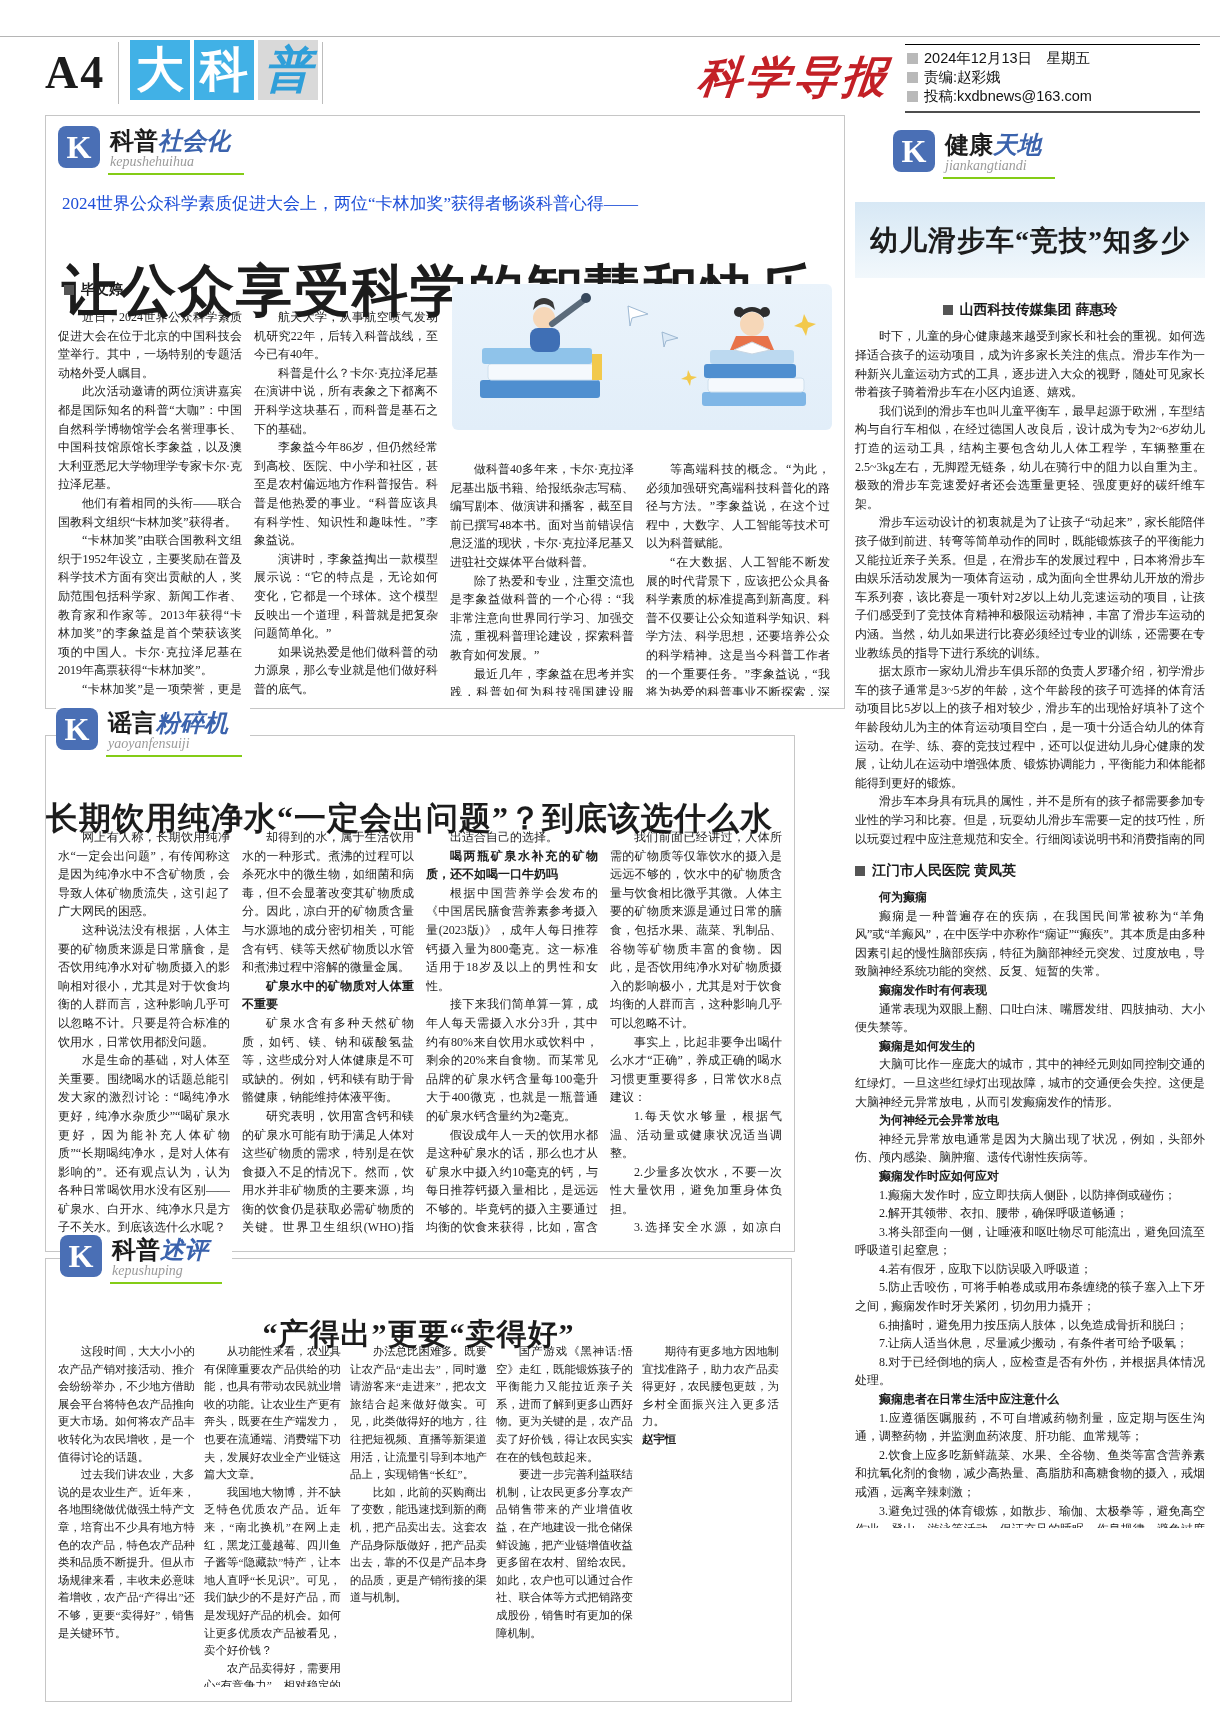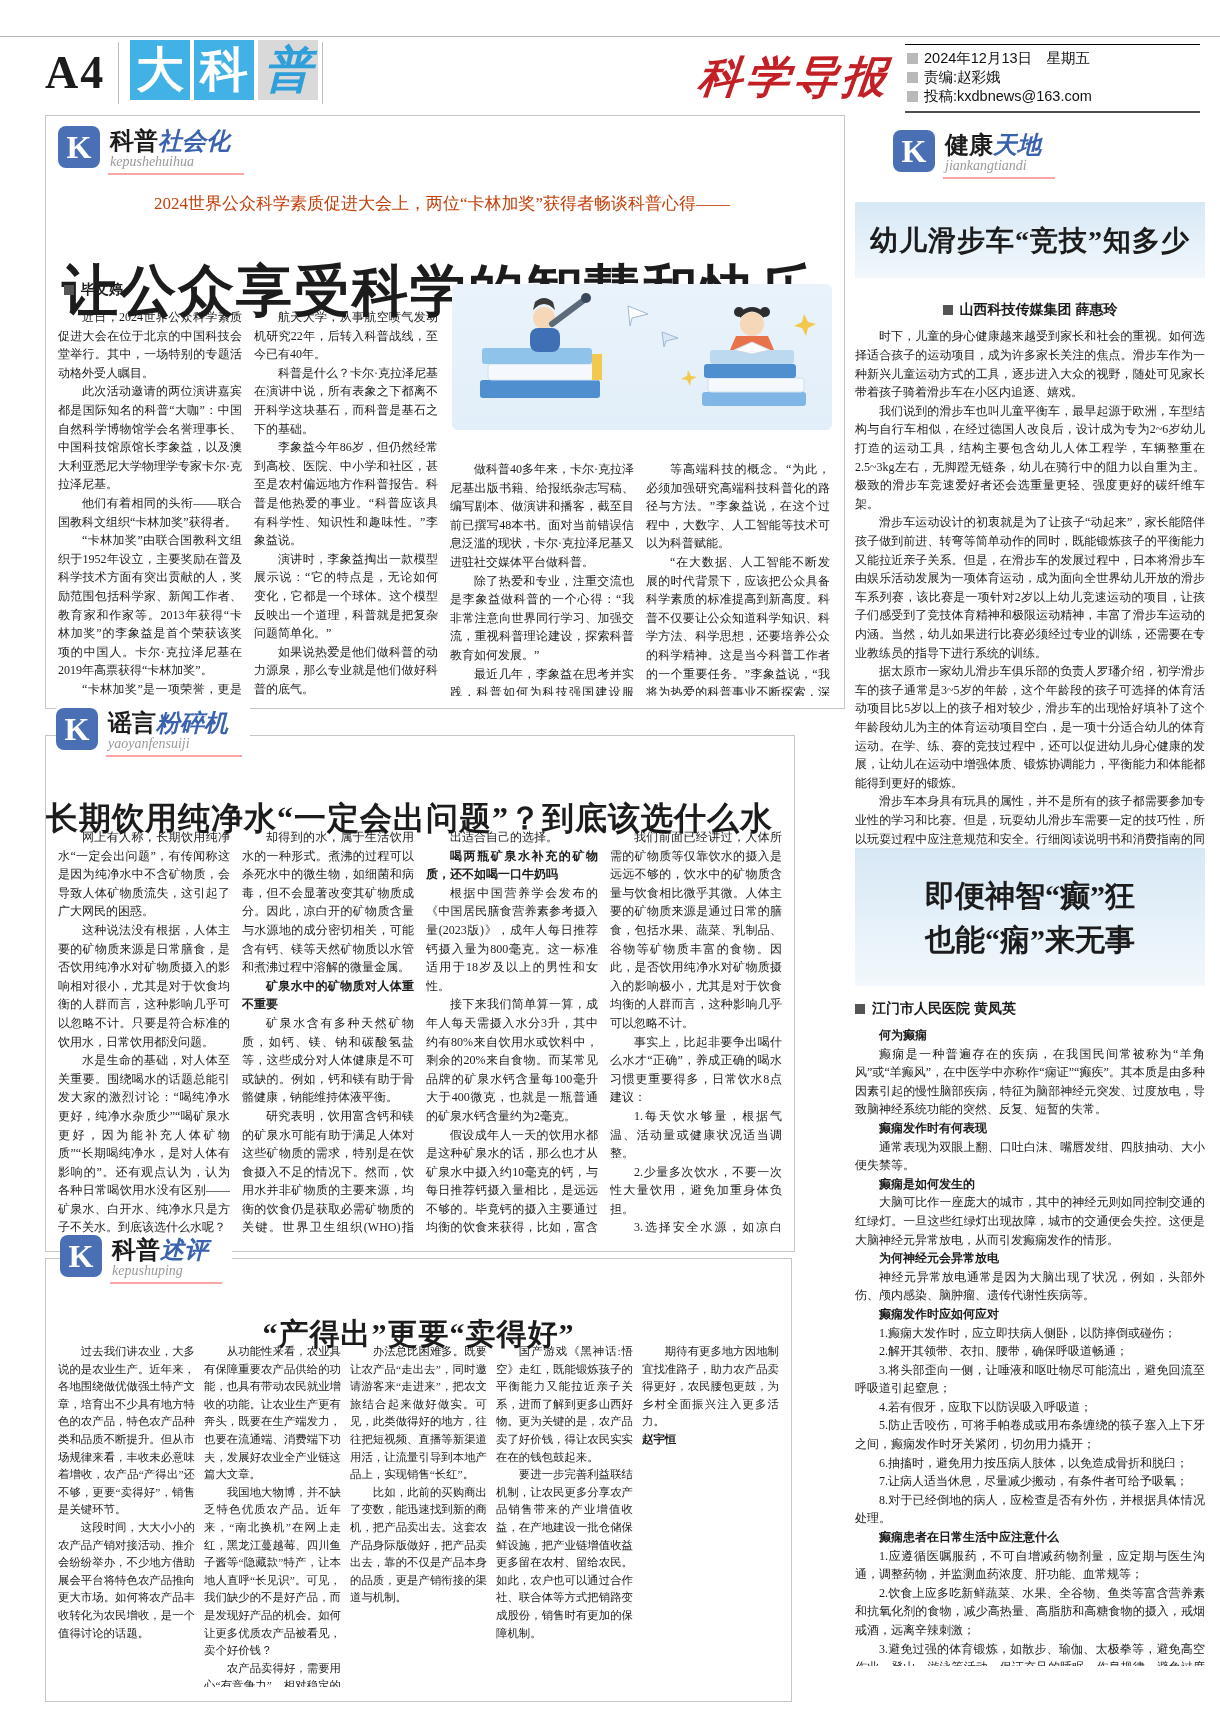--- a/index.html
+++ b/index.html
@@ -21,36 +21,36 @@
            border-bottom:2px solid #4d4d4d;padding:4px 0 5px 0;}
   .infoline{font-size:14.5px;line-height:19px;display:flex;align-items:center;
             font-family:"Liberation Sans",sans-serif;color:#111;}
   .infoline::before{content:"";width:11px;height:11px;background:#b9b9b9;margin:0 6px 0 2px;flex:0 0 auto;}
   
   .box{position:absolute;background:#fff;}
   .badge{display:flex;align-items:flex-start;gap:8px;}
   .badge .kico{width:42px;height:42px;border-radius:8px;background:#4a6fb5;color:#fff;
                font-size:32px;font-weight:bold;display:flex;align-items:center;justify-content:center;
                font-family:"Liberation Serif",serif;}
-  .badge .names{border-bottom:2px solid #fca5a5;padding:2px 14px 3px 2px;}
+  .badge .names{border-bottom:2px solid #84cc16;padding:2px 14px 3px 2px;}
   .badge .cn{font-size:24px;font-weight:bold;line-height:26px;white-space:nowrap;}
   .badge .cn .blue{color:#3b63ad;font-style:italic;}
   .badge .py{font-size:14px;font-style:italic;color:#9a9a9a;line-height:16px;}
   .byline{font-size:14px;font-weight:bold;display:flex;align-items:center;
           font-family:"Liberation Sans",sans-serif;}
   .byline::before{content:"";width:10px;height:10px;background:#555;margin-right:7px;}
   .cols{display:flex;}
   .col{overflow:hidden;text-align:justify;}
   .para{margin:0;font-size:12px;line-height:18.6px;text-indent:2em;}
   .para.h{font-weight:bold;font-family:"Liberation Sans",sans-serif;font-size:12px;}
   .para.sig{text-align:left;text-indent:0;font-weight:bold;padding-right:6px;}
   
   .sec1{left:45px;top:115px;width:798px;height:592px;border:1px solid #c6c6c6;}
   .sec1 .badge{position:absolute;left:12px;top:10px;}
-  .sec1 .kicker{position:absolute;left:16px;top:76px;width:760px;font-size:17px;color:#c2410c;text-align:center;}
+  .sec1 .kicker{position:absolute;left:16px;top:76px;width:760px;font-size:17px;color:#1d4ed8;}
   .sec1 .headline{position:absolute;left:16px;top:100px;width:770px;font-size:56px;font-weight:bold;
                   font-family:"Liberation Sans",sans-serif;letter-spacing:2px;white-space:nowrap;}
   .sec1 .byline{position:absolute;left:18px;top:165px;}
   .sec1 .cols{position:absolute;left:12px;top:192px;width:772px;height:388px;gap:12px;}
   .sec1 .col{width:184px;}
   .sec1 .col.c3,.sec1 .col.c4{padding-top:152px;}
   .illus{position:absolute;left:406px;top:168px;width:380px;height:146px;border-radius:6px;
          background:linear-gradient(#eaf3fb,#e2eef9);overflow:hidden;}
   
   .sec2{left:855px;top:122px;width:350px;height:712px;}
@@ -241,24 +241,20 @@
       <p class="para p">我们前面已经讲过，人体所需的矿物质等仅靠饮水的摄入是远远不够的，饮水中的矿物质含量与饮食相比微乎其微。人体主要的矿物质来源是通过日常的膳食，包括水果、蔬菜、乳制品、谷物等矿物质丰富的食物。因此，是否饮用纯净水对矿物质摄入的影响极小，尤其是对于饮食均衡的人群而言，这种影响几乎可以忽略不计。</p>
           <p class="para p">事实上，比起非要争出喝什么水才“正确”，养成正确的喝水习惯更重要得多，日常饮水8点建议：</p>
           <p class="para li">1.每天饮水够量，根据气温、活动量或健康状况适当调整。</p>
           <p class="para li">2.少量多次饮水，不要一次性大量饮用，避免加重身体负担。</p>
           <p class="para li">3.选择安全水源，如凉白开、纯净水或矿泉水，避免饮用生水。</p>
         </div>
     </div>
   </section>
 
   <aside class="box sec4">
-    <div class="hband">
-      <div>即便神智“癫”狂</div>
-      <div>也能“痫”来无事</div>
-    </div>
     <div class="byline">
         <span>江门市人民医院 黄凤英</span>
       </div>
     <div class="body">
 
     <p class="para h">何为癫痫</p>
         <p class="para p">癫痫是一种普遍存在的疾病，在我国民间常被称为“羊角风”或“羊癫风”，在中医学中亦称作“痫证”“癫疾”。其本质是由多种因素引起的慢性脑部疾病，特征为脑部神经元突发、过度放电，导致脑神经系统功能的突然、反复、短暂的失常。</p>
         <p class="para h">癫痫发作时有何表现</p>
         <p class="para p">通常表现为双眼上翻、口吐白沫、嘴唇发绀、四肢抽动、大小便失禁等。</p>
         <p class="para h">癫痫是如何发生的</p>
@@ -286,22 +282,22 @@
       <div class="kico">K</div>
       <div class="names">
         <div class="cn"><span>科普</span><span class="blue">述评</span></div>
         <div class="py">kepushuping</div>
       </div>
     </div>
     <h2 class="headline">“产得出”更要“卖得好”</h2>
     <div class="cols">
       <div class="col">
 
-      <p class="para p">过去我们讲农业，大多说的是农业生产。近年来，各地围绕做优做强土特产文章，培育出不少具有地方特色的农产品，特色农产品种类和品质不断提升。但从市场规律来看，丰收未必意味着增收，农产品“产得出”还不够，更要“卖得好”，销售是关键环节。</p>
-          <p class="para p">这段时间，大大小小的农产品产销对接活动、推介会纷纷举办，不少地方借助展会平台将特色农产品推向更大市场。如何将农产品丰收转化为农民增收，是一个值得讨论的话题。</p>
+      <p class="para p">这段时间，大大小小的农产品产销对接活动、推介会纷纷举办，不少地方借助展会平台将特色农产品推向更大市场。如何将农产品丰收转化为农民增收，是一个值得讨论的话题。</p>
+          <p class="para p">过去我们讲农业，大多说的是农业生产。近年来，各地围绕做优做强土特产文章，培育出不少具有地方特色的农产品，特色农产品种类和品质不断提升。但从市场规律来看，丰收未必意味着增收，农产品“产得出”还不够，更要“卖得好”，销售是关键环节。</p>
         </div>
       <div class="col">
 
       <p class="para p">从功能性来看，农业具有保障重要农产品供给的功能，也具有带动农民就业增收的功能。让农业生产更有奔头，既要在生产端发力，也要在流通端、消费端下功夫，发展好农业全产业链这篇大文章。</p>
           <p class="para p">我国地大物博，并不缺乏特色优质农产品。近年来，“南北换机”在网上走红，黑龙江蔓越莓、四川鱼子酱等“隐藏款”特产，让本地人直呼“长见识”。可见，我们缺少的不是好产品，而是发现好产品的机会。如何让更多优质农产品被看见，卖个好价钱？</p>
           <p class="para p">农产品卖得好，需要用心“有竞争力”。相对稳定的销售渠道，是农民增收的收入的重要保障。所谓“稳定”本必走国定渠道一销售渠道，也可以是动态稳定。</p>
         </div>
       <div class="col">
 
       <p class="para p">办法总比困难多。既要让农产品“走出去”，同时邀请游客来“走进来”，把农文旅结合起来做好做实。可见，此类做得好的地方，往往把短视频、直播等新渠道用活，让流量引导到本地产品上，实现销售“长红”。</p>

